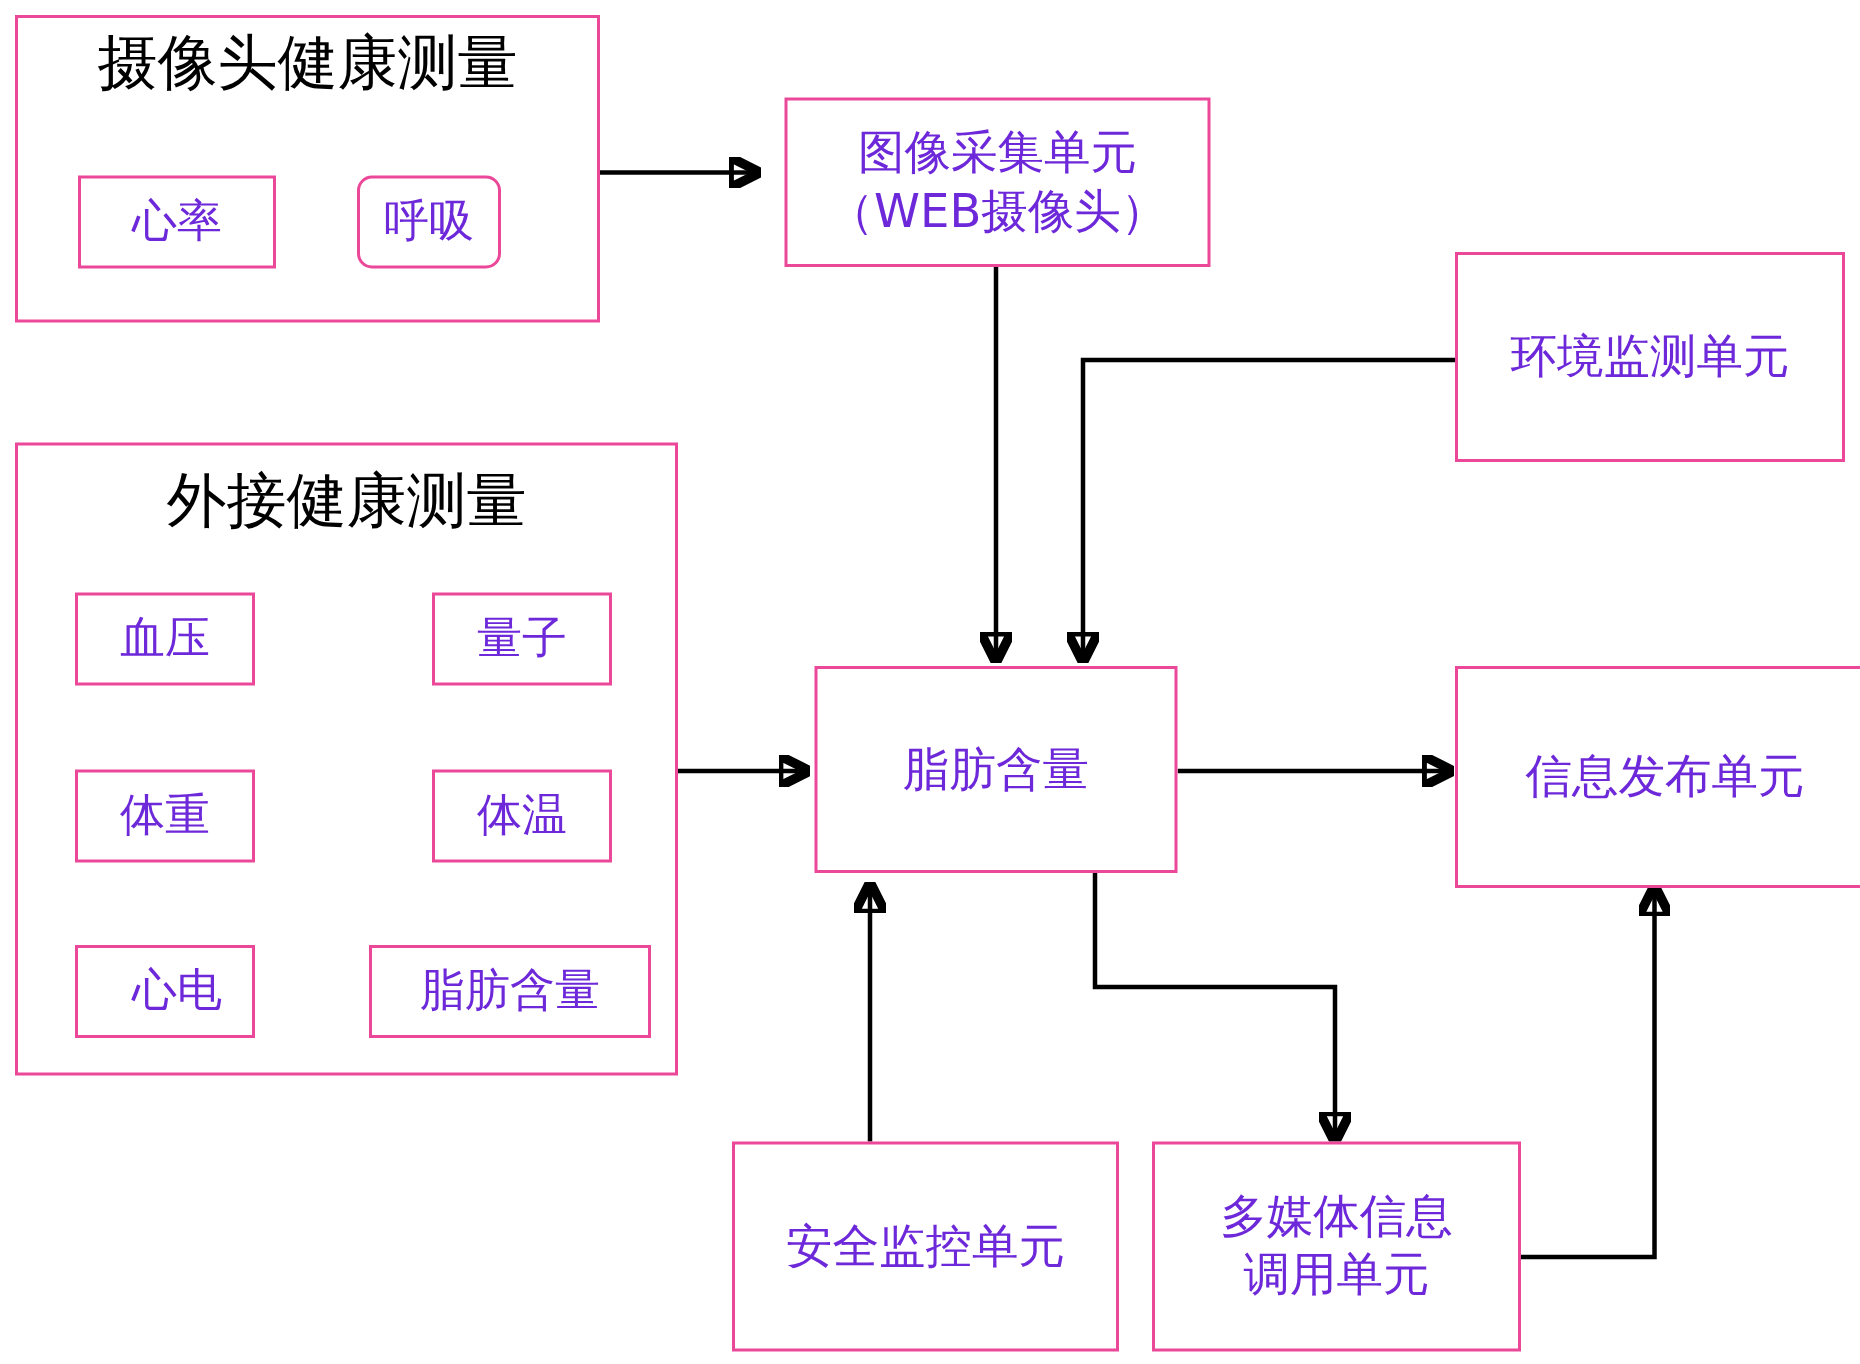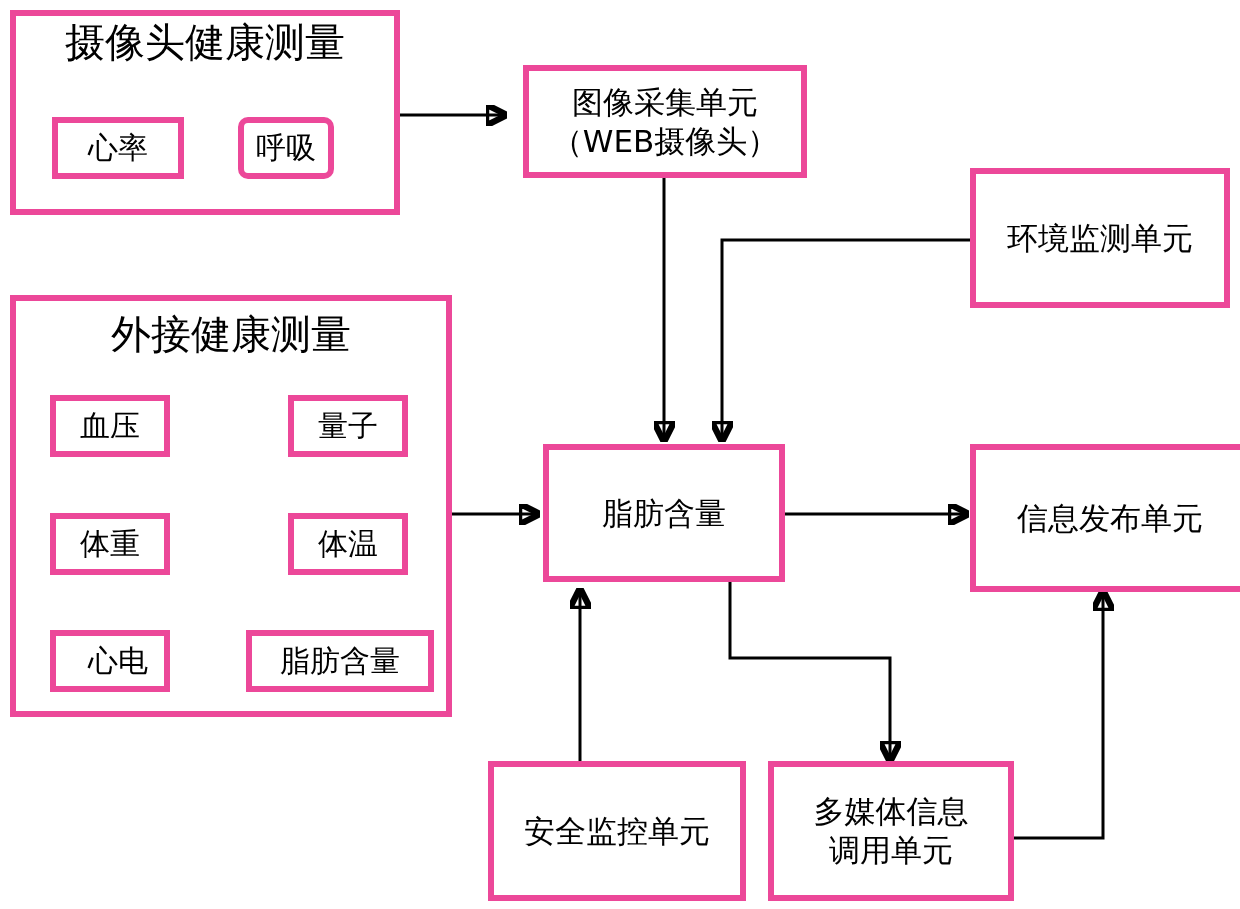--- a/index.html
+++ b/index.html
@@ -11,27 +11,27 @@
     position: relative;
     width: 1240px;
     height: 909px;
     background: #ffffff;
     font-family: "DejaVu Sans", "Liberation Sans", sans-serif;
     overflow: hidden;
   }
   .box {
     position: absolute;
     box-sizing: border-box;
-    border: 6px solid #ec4899;
+    border: 2px solid #ec4899;
     background: #ffffff;
     display: flex;
     align-items: center;
     justify-content: center;
     text-align: center;
-    color: #000000;
+    color: #6d28d9;
     line-height: 1.25;
     white-space: pre-line;
   }
   .group {
     align-items: flex-start;
     justify-content: flex-start;
   }
   .group-title {
     position: absolute;
     color: #000000;

